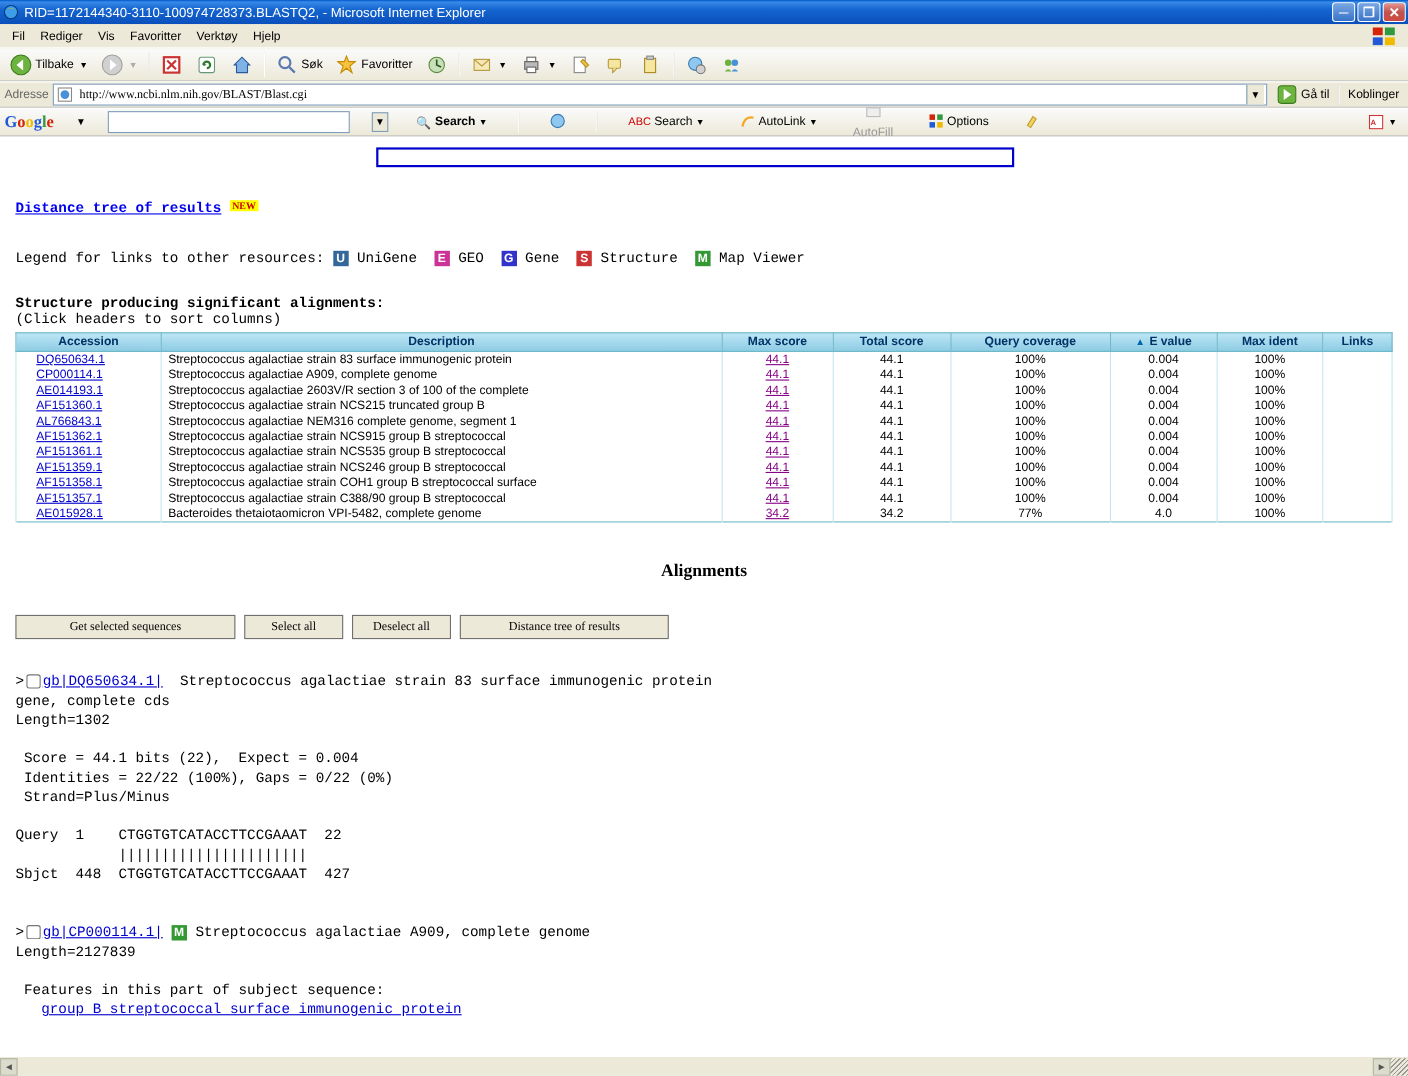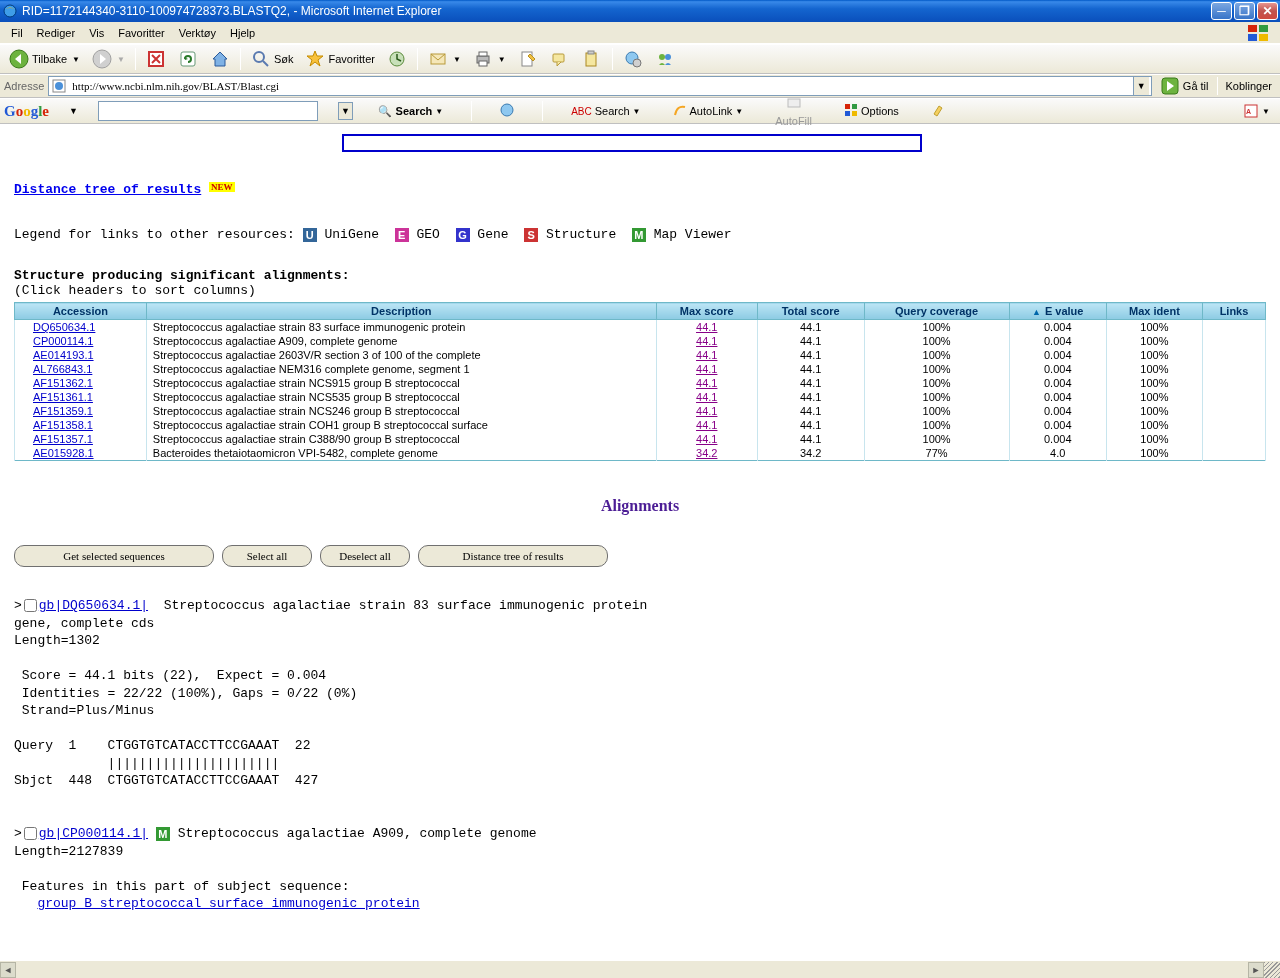--- a/index.html
+++ b/index.html
@@ -60,24 +60,24 @@
 .seq-sub { font-family: "Courier New", monospace; }
 
 .results-table { border-collapse: collapse; width: 100%; margin-top: 4px; border: 1px solid #6eb8c8; font-family: Arial, sans-serif; font-size: 11px; }
 .results-table th { background: #a0d8ef; background: linear-gradient(to bottom,#bce5f5,#8ccbe3); border: 1px solid #6eb8c8; padding: 2px 6px; color: #003366; font-weight: bold; }
 .results-table th .sortarrow { color:#0066aa; font-size:9px; margin-right:4px;}
 .results-table td { border-left: 1px solid #c8e5ee; border-right: 1px solid #c8e5ee; padding: 1px 6px; }
 .results-table td.num { text-align: center; }
 .results-table a.acc { color: #0000cc; text-decoration: underline; padding-left: 12px; }
 .results-table a.score { color: #880088; text-decoration: underline; }
 
-.alignments-title { text-align: center; color: #4c1d95; font-family: "Times New Roman", serif; font-weight: bold; font-size: 16px; margin: 36px 0 30px 0; }
+.alignments-title { text-align: center; color: #000000; font-family: "Times New Roman", serif; font-weight: bold; font-size: 16px; margin: 36px 0 30px 0; }
 
 .btn-row { display: flex; gap: 8px; margin-bottom: 30px; }
-.btn-row button { font-family: Tahoma; font-size: 11px; padding: 2px 14px; height: 22px; background: #ece9d8; border: 1px solid #707070; border-radius: 10px; min-width: 90px; cursor: pointer;}
+.btn-row button { font-family: Tahoma; font-size: 11px; padding: 2px 14px; height: 22px; background: #ece9d8; border: 1px solid #707070; border-radius: 0; min-width: 90px; cursor: pointer;}
 .btn-row button:first-child { min-width: 200px; } 
 .btn-row button:last-child { min-width: 190px; }
 
 .align-block { font-family: "Courier New", monospace; font-size: 13px; white-space: pre; line-height: 1.35; }
 .align-block a { color: #0000cc; text-decoration: underline; }
 .align-block input[type=checkbox] { vertical-align: middle; margin: 0 2px; width:13px; height:13px; }
 
 
 .statusbar { height: 18px; background: #ece9d8; border-top: 1px solid #fff; display:flex; }
 .hscroll { flex:1; background: #ece9d8; display:flex; align-items:center; }
@@ -402,20 +402,30 @@
             <td><a class="acc" href="#">AE014193.1</a></td>
             <td>Streptococcus agalactiae 2603V/R section 3 of 100 of the complete</td>
             <td class="num"><a class="score" href="#">44.1</a></td>
             <td class="num">44.1</td>
             <td class="num">100%</td>
             <td class="num">0.004</td>
             <td class="num">100%</td>
             <td></td>
           </tr>
           <tr>
+            <td><a class="acc" href="#">AF151360.1</a></td>
+            <td>Streptococcus agalactiae strain NCS215 truncated group B</td>
+            <td class="num"><a class="score" href="#">44.1</a></td>
+            <td class="num">44.1</td>
+            <td class="num">100%</td>
+            <td class="num">0.004</td>
+            <td class="num">100%</td>
+            <td></td>
+          </tr>
+          <tr>
             <td><a class="acc" href="#">AL766843.1</a></td>
             <td>Streptococcus agalactiae NEM316 complete genome, segment 1</td>
             <td class="num"><a class="score" href="#">44.1</a></td>
             <td class="num">44.1</td>
             <td class="num">100%</td>
             <td class="num">0.004</td>
             <td class="num">100%</td>
             <td></td>
           </tr>
           <tr>

